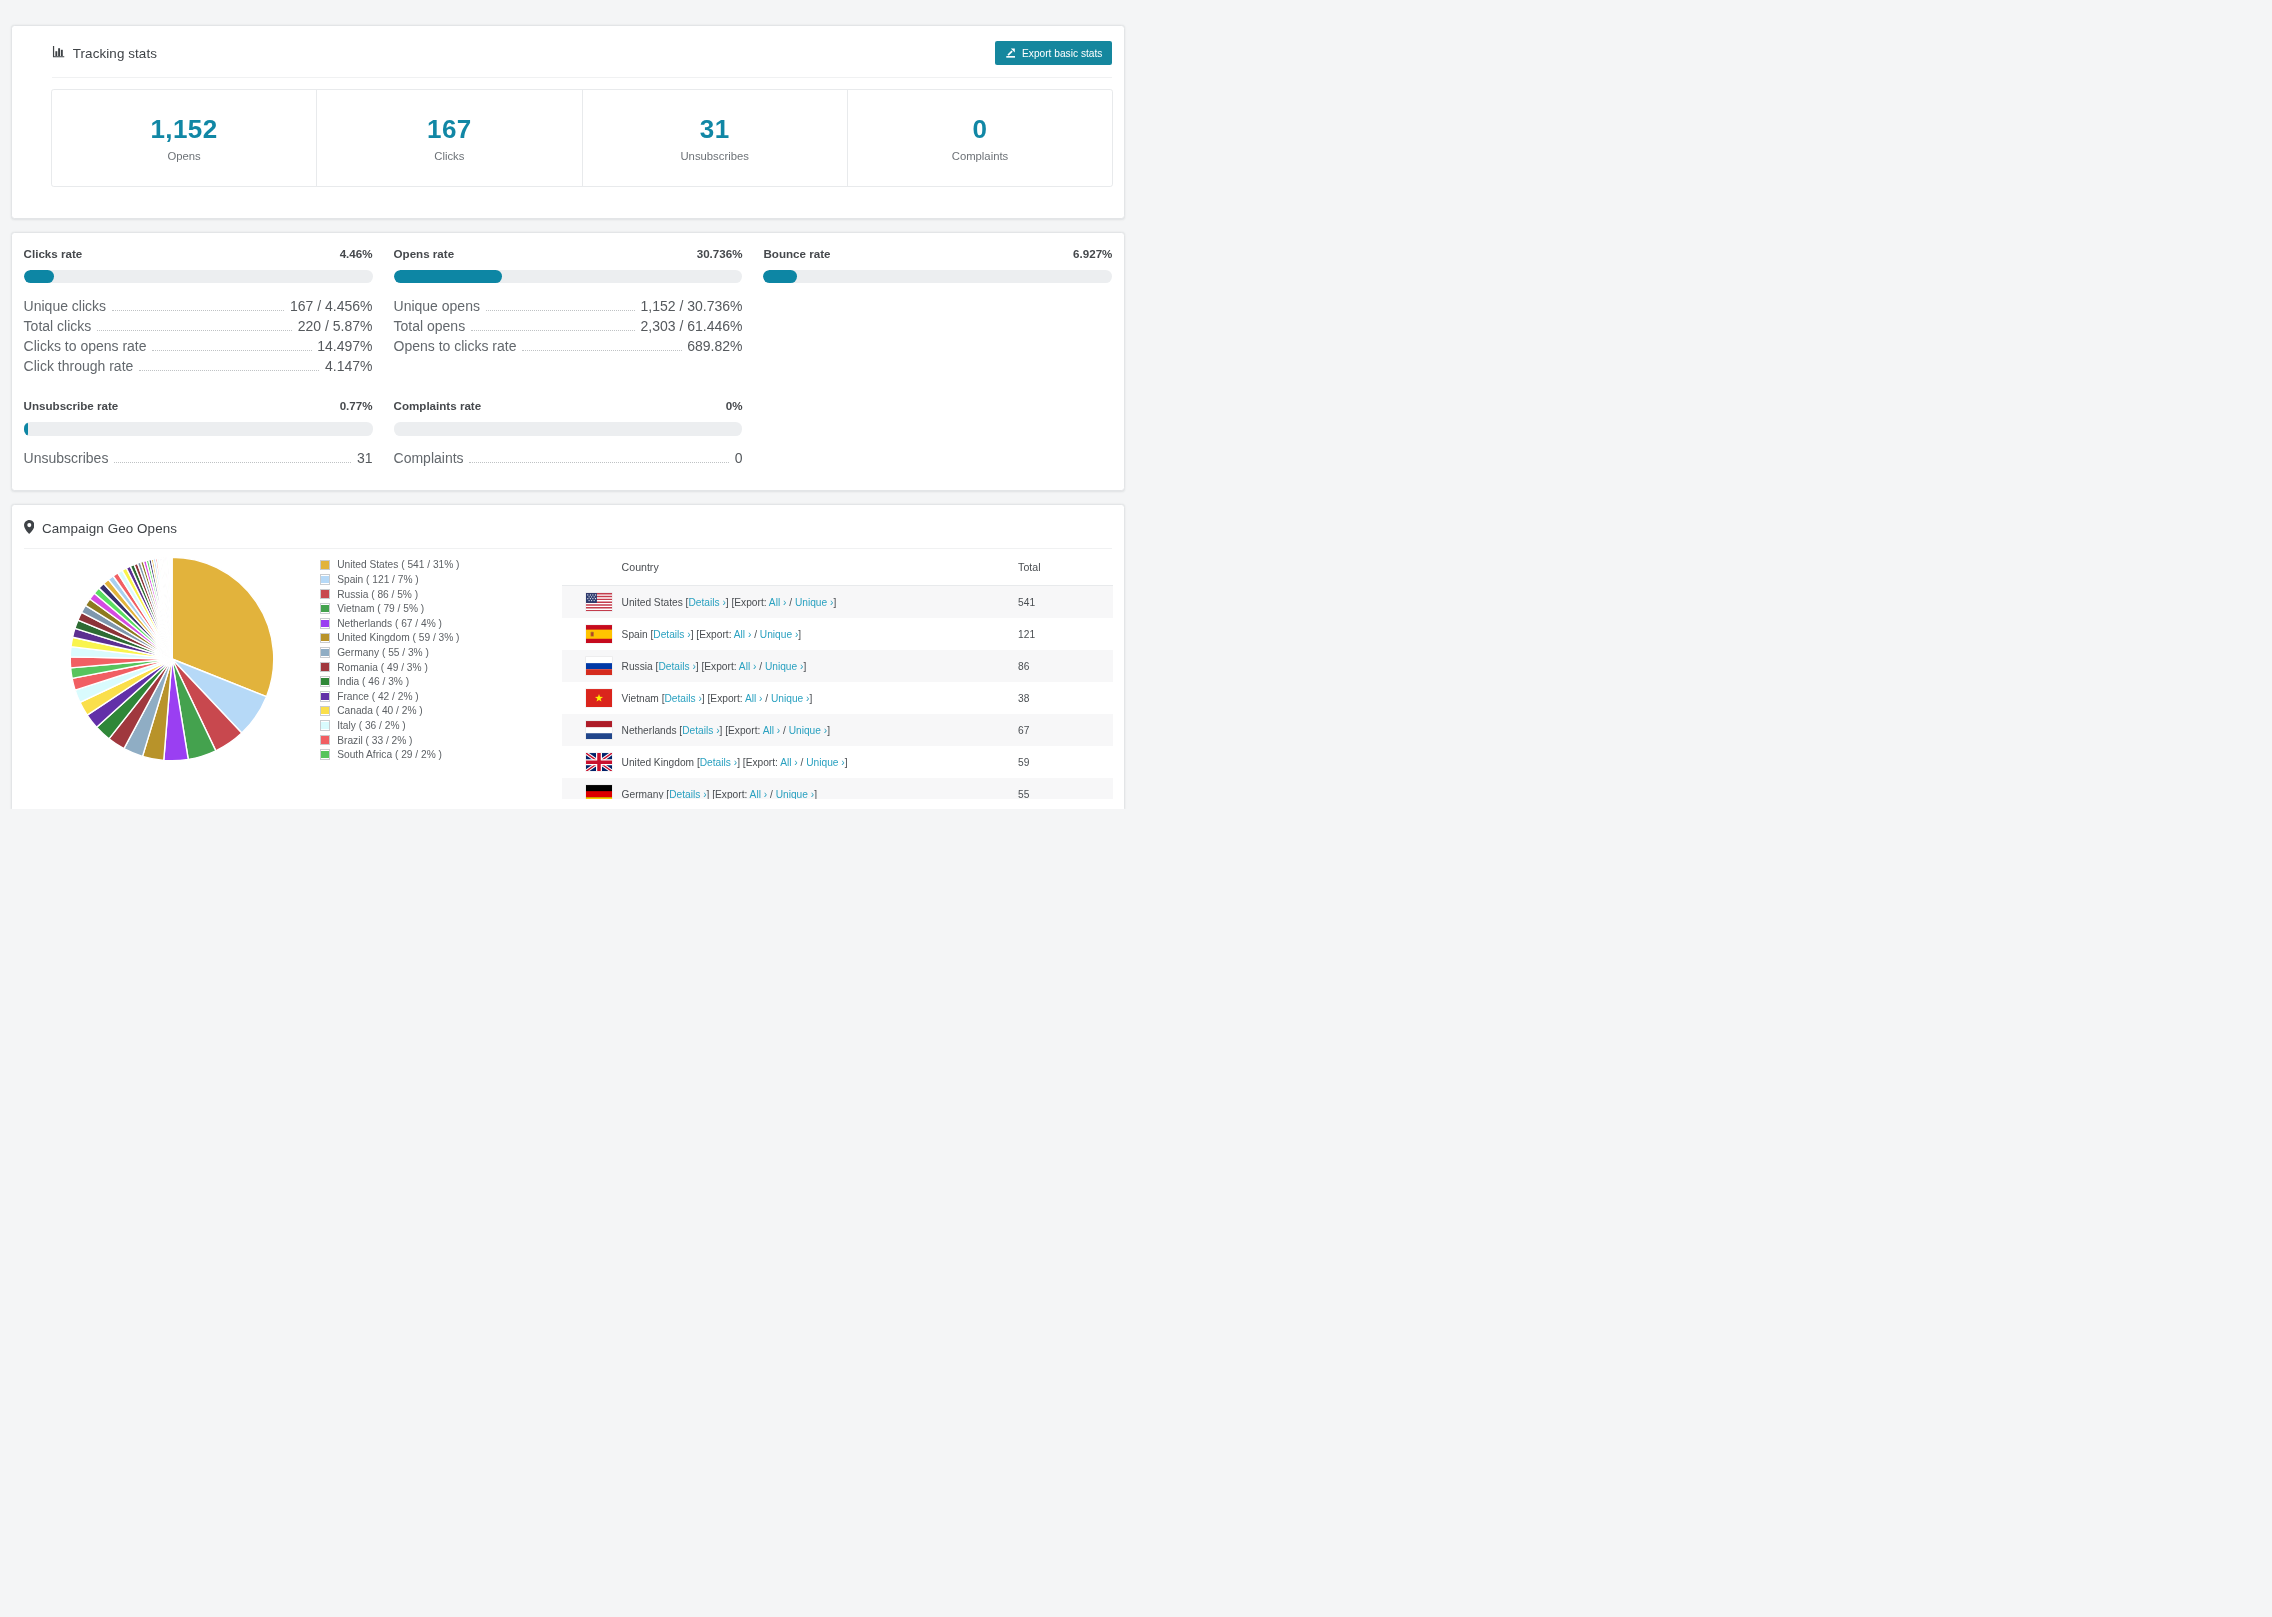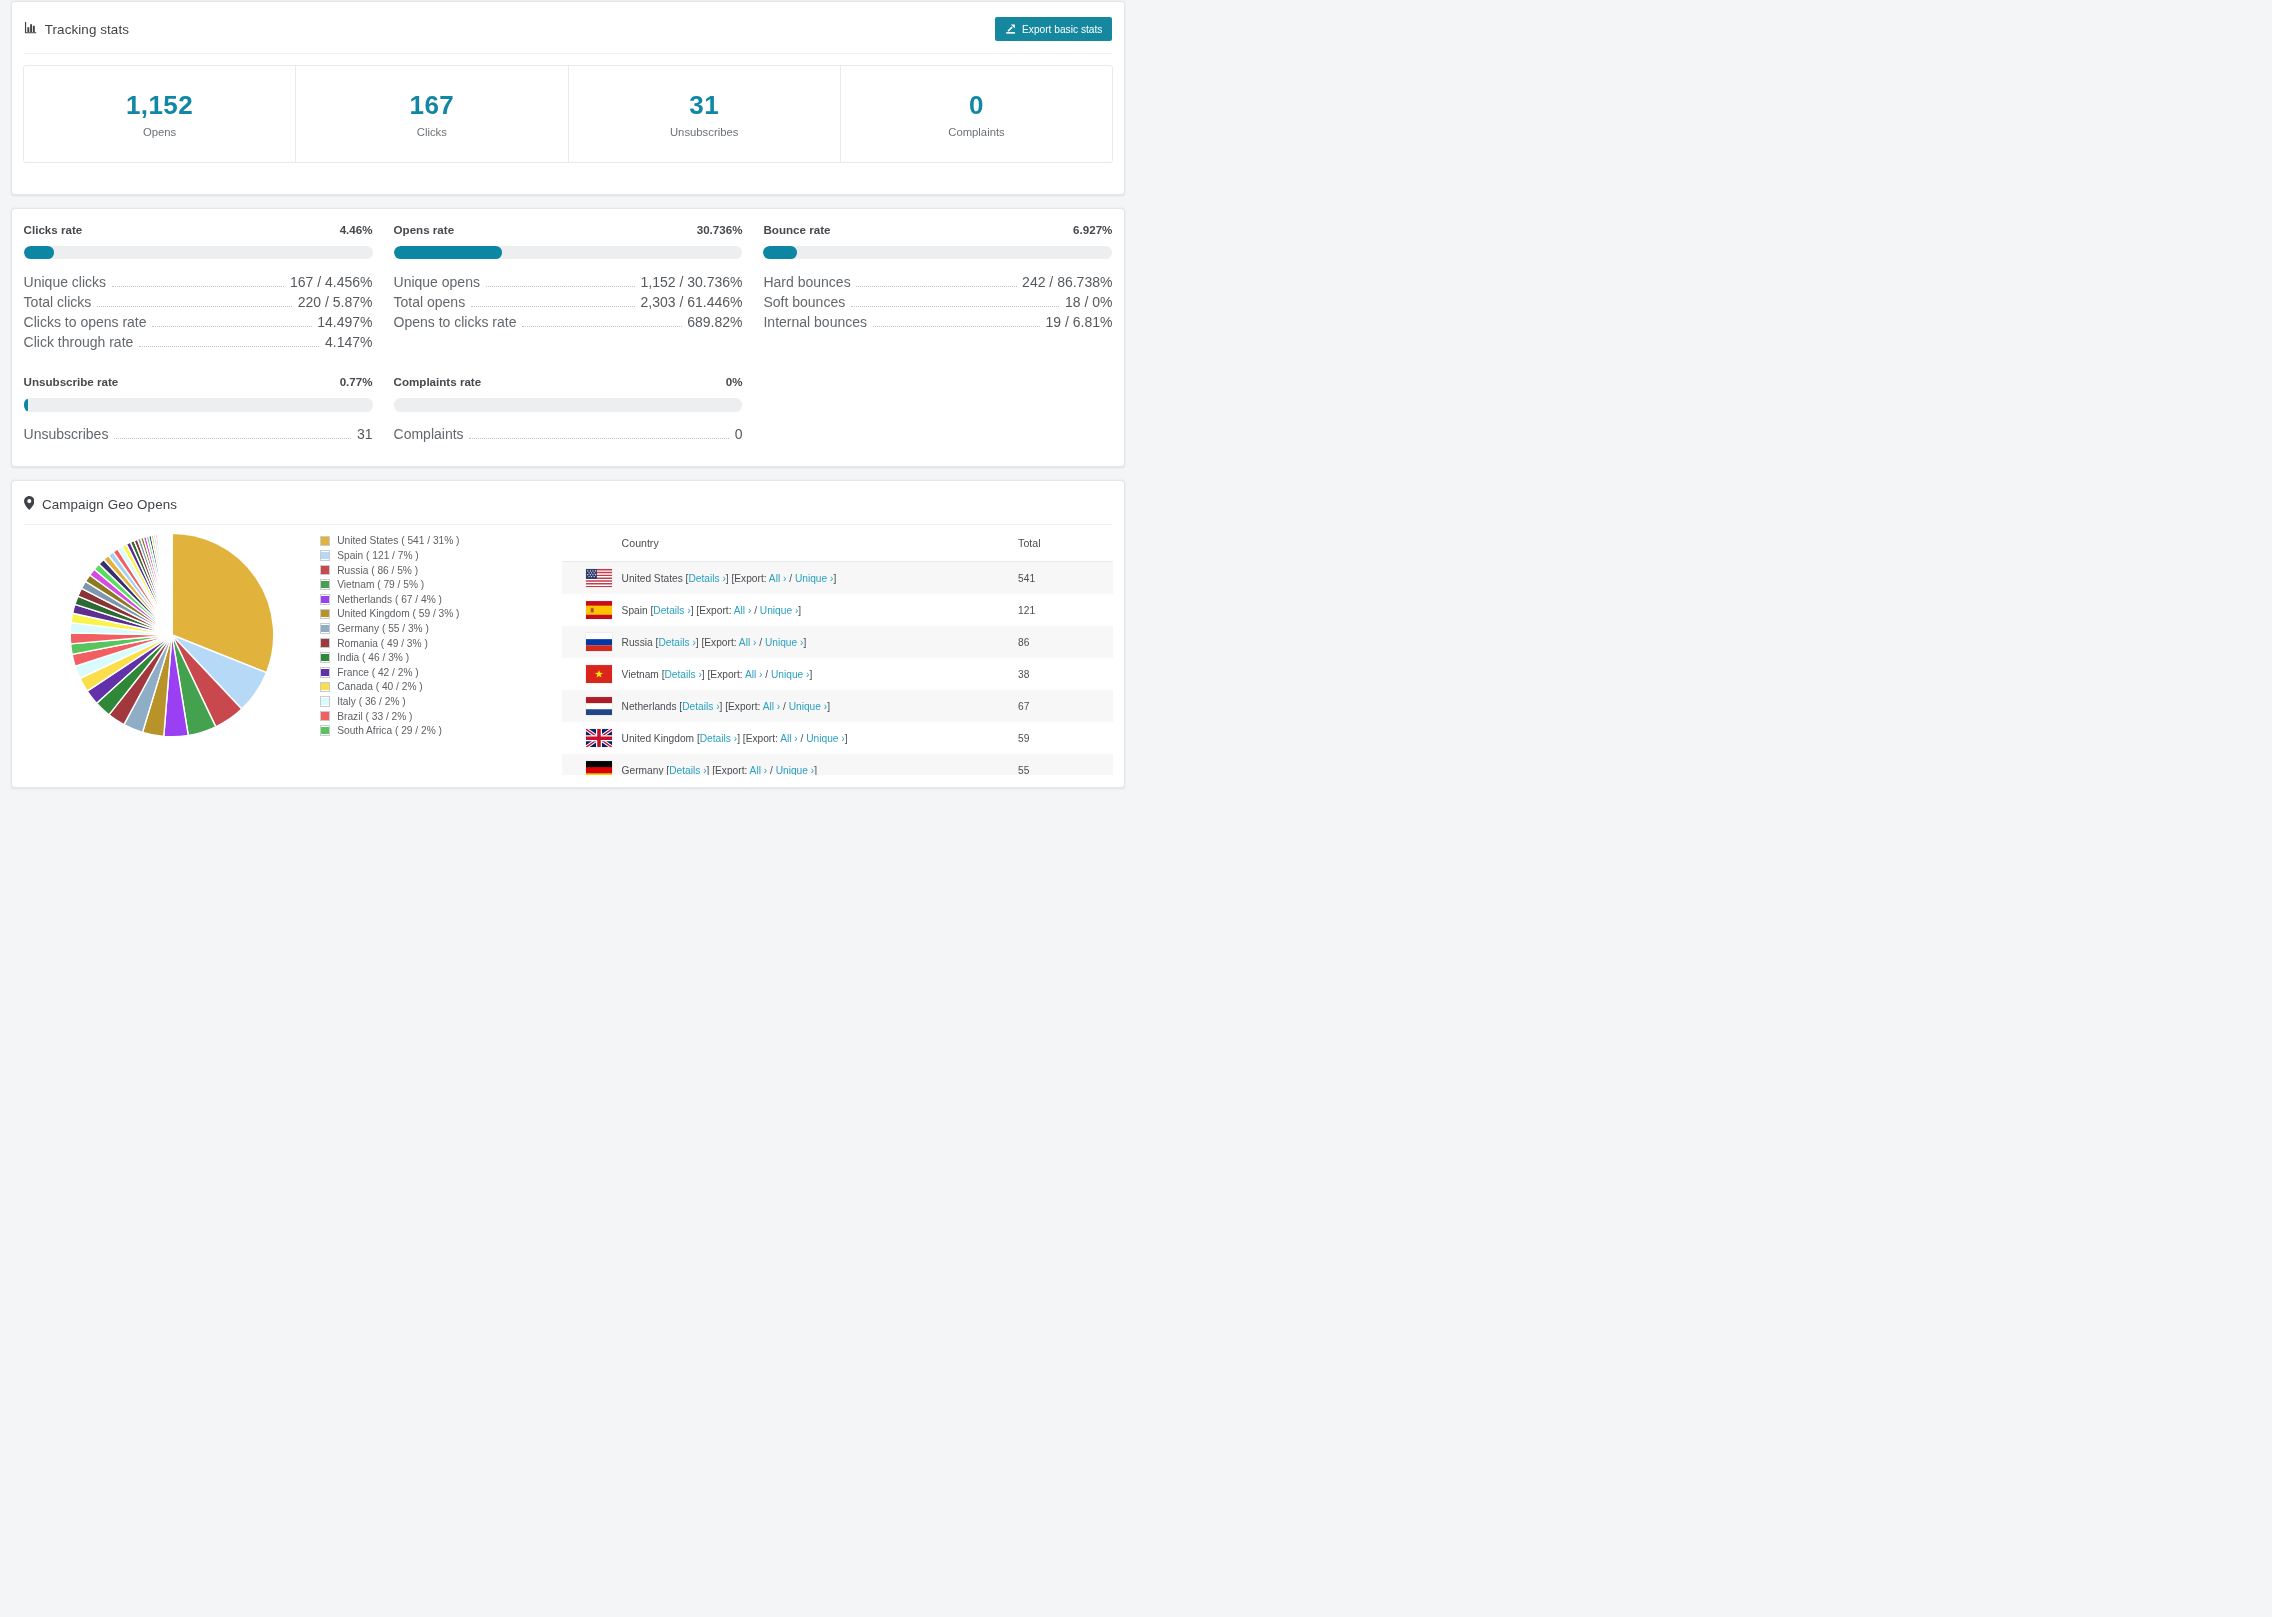--- a/index.html
+++ b/index.html
@@ -11,21 +11,21 @@
     color: #4a4e52;
     overflow: hidden;
   }
   .card {
     background: #fff;
     border: 0.7px solid #e3e5e7;
     border-radius: 3.5px;
     margin: 0 10.6px;
     box-shadow: 0 0.7px 2.1px rgba(40,50,60,.10);
   }
-  .card-top { margin-top: 1px; }
+  .card-top { margin-top: 25px; padding-left: 28px; }
   .card-gap { margin-top: 12.7px; }
 
   
   .card-header {
     display: flex; align-items: center;
     margin: 0 12px;
     padding: 15px 0 11.3px;
     border-bottom: 0.7px solid #f0f1f2;
   }
   .card-title {
@@ -221,38 +221,20 @@
         </div>
     </div>
   </div>
   <div class="rate-col">
     <div class="rate-head">
       <span>Bounce rate</span>
       <span>6.927%</span>
     </div>
     <div class="rate-bar">
       <div class="rate-fill" style="width:9.7%"></div>
-    </div>
-    <div class="rate-rows">
-
-        <div class="detail-row">
-          <span>Hard bounces</span>
-          <span class="leader"></span>
-          <span class="dvalue">242 / 86.738%</span>
-        </div>
-        <div class="detail-row">
-          <span>Soft bounces</span>
-          <span class="leader"></span>
-          <span class="dvalue">18 / 0%</span>
-        </div>
-        <div class="detail-row">
-          <span>Internal bounces</span>
-          <span class="leader"></span>
-          <span class="dvalue">19 / 6.81%</span>
-        </div>
     </div>
   </div>
   <div class="rate-col">
     <div class="rate-head">
       <span>Unsubscribe rate</span>
       <span>0.77%</span>
     </div>
     <div class="rate-bar">
       <div class="rate-fill" style="width:1.4%"></div>
     </div>

